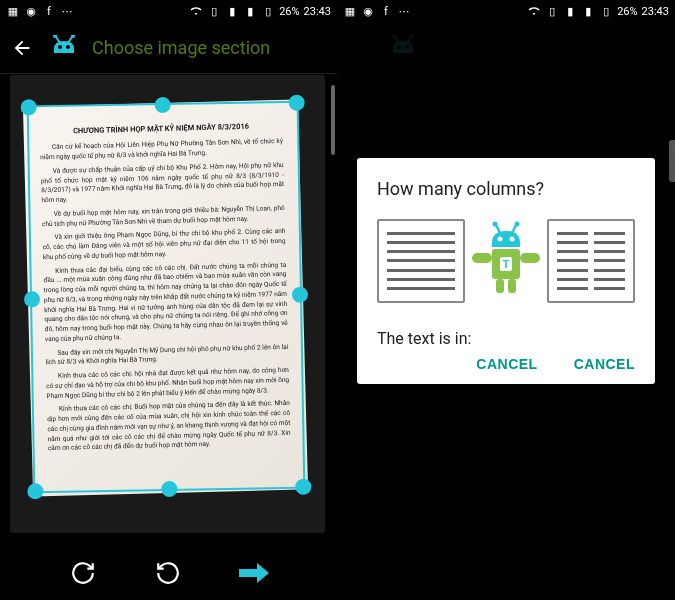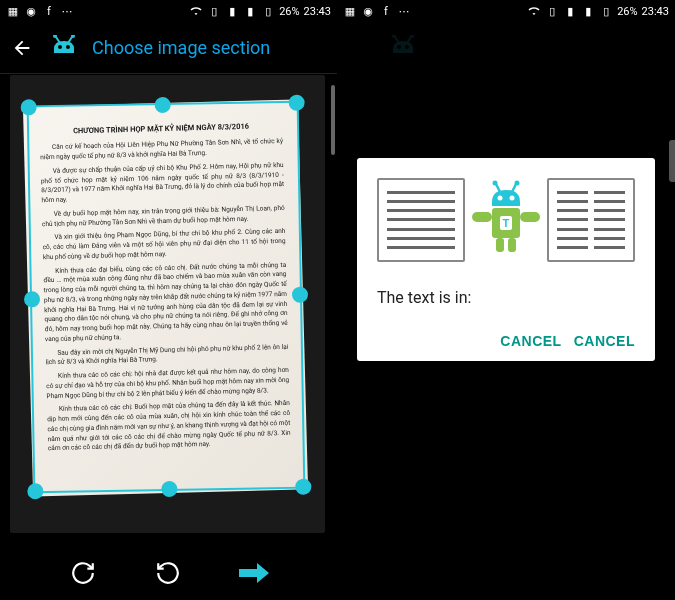--- a/index.html
+++ b/index.html
@@ -38,21 +38,21 @@
       height: 52px;
       background: #000;
       display: flex;
       align-items: center;
       padding: 0 8px;
       gap: 12px;
       border-bottom: 1px solid #222;
     }
     .back-btn { width: 28px; height: 28px; display: flex; align-items: center; justify-content: center; cursor: pointer; }
     .robot-head { width: 32px; height: 26px; position: relative; }
-    .app-title { color: #0ea5e9; font-size: 18px; font-weight: 400; }
+    .app-title { color: #4d7c0f; font-size: 18px; font-weight: 400; }
 
     
     .crop-area {
       position: absolute;
       top: 75px;
       left: 10px;
       width: 315px;
       height: 458px;
       background: #1a1a1a;
       border-radius: 2px;
@@ -171,30 +171,30 @@
     .col-inner { flex: 1; display: flex; flex-direction: column; justify-content: space-around; }
     .col-line { height: 3px; background: #666; }
 
     .robot-mid { width: 68px; height: 84px; display: flex; align-items: center; justify-content: center; }
 
     .lang-row {
       display: flex;
       align-items: center;
       font-size: 16px;
       color: #222;
-      margin-bottom: 26px;
+      margin-bottom: 8px;
       gap: 18px;
     }
     .lang-select { color: #1a9ba8; flex: 1; cursor: pointer; display: flex; align-items: center; justify-content: space-between; }
     .lang-caret { color: #888; font-size: 10px; }
 
     .dialog-actions {
       display: flex;
       justify-content: flex-end;
-      gap: 12px;
+      gap: 36px;
     }
     .dlg-btn {
       background: none;
       border: none;
       color: #009688;
       font-size: 14px;
       font-weight: 600;
       letter-spacing: 0.5px;
       cursor: pointer;
     }
@@ -335,20 +335,21 @@
         <circle cx="12" cy="12" r="2" fill="#000"></circle>
         <circle cx="20" cy="12" r="2" fill="#000"></circle>
       </svg>
     </div>
   </div>
 
   <div class="scrim"></div>
   <div class="edge-handle"></div>
 
   <div class="dialog">
+    <div class="dialog-title">How many columns?</div>
 
     <div class="columns-row">
       <div class="col-option">
         <div class="col-inner">
           <div class="col-line"></div>
             <div class="col-line"></div>
             <div class="col-line"></div>
           <div class="col-line"></div>
             <div class="col-line"></div>
             <div class="col-line"></div>

